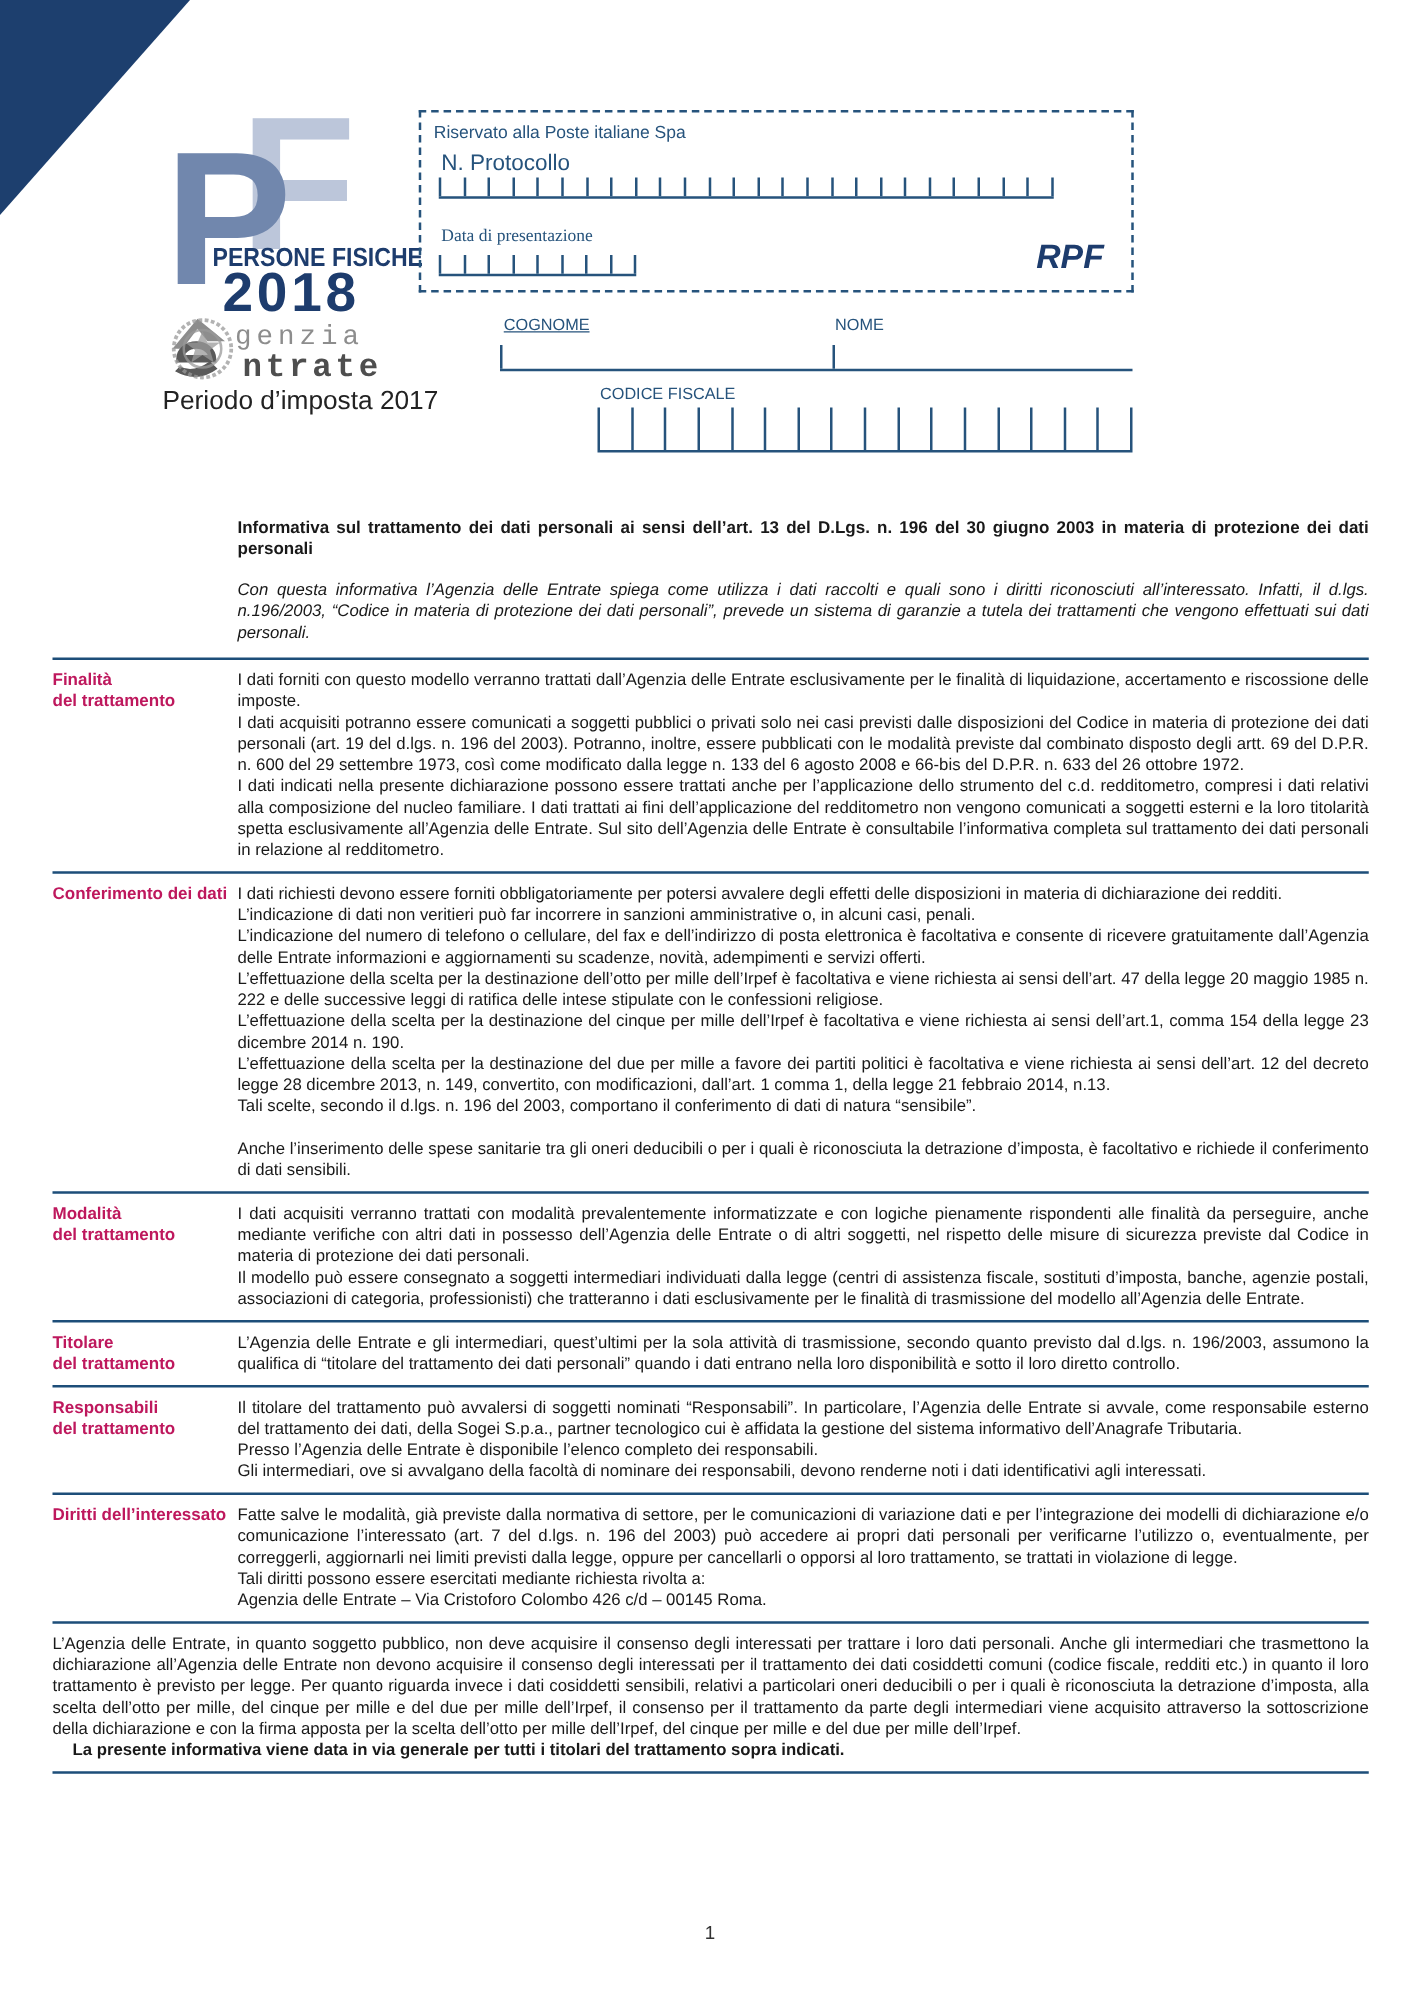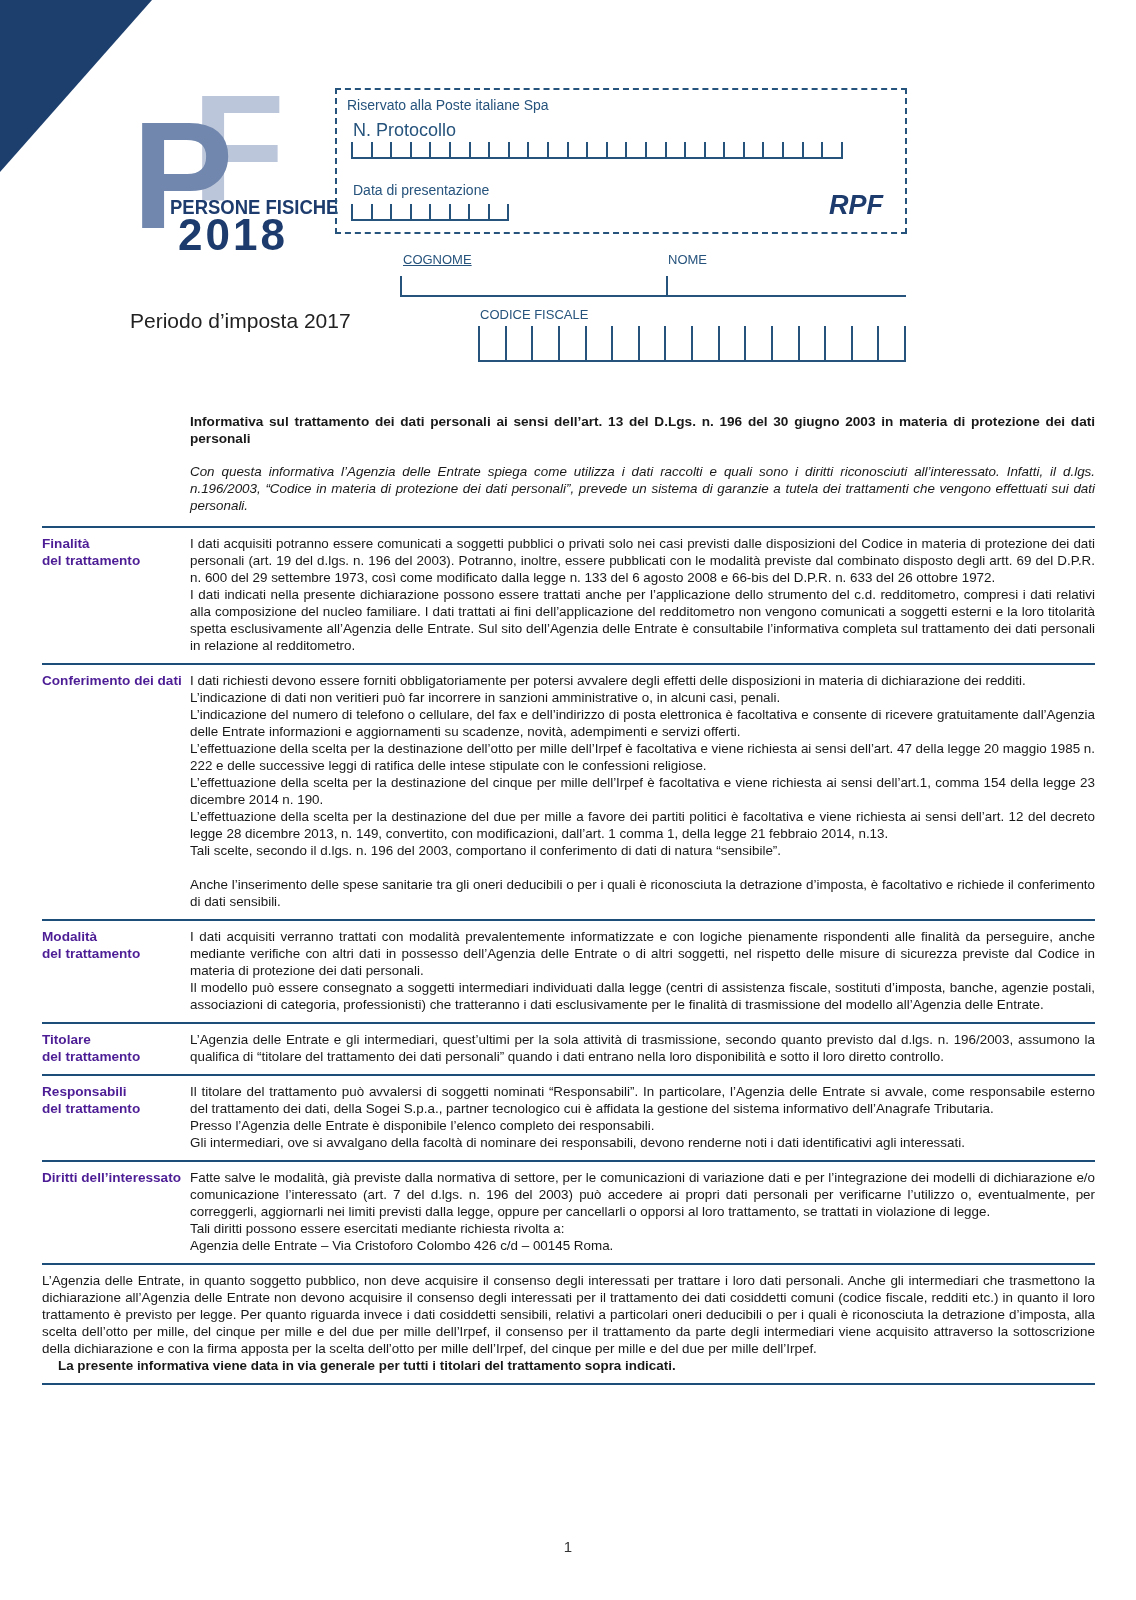--- a/index.html
+++ b/index.html
@@ -55,21 +55,21 @@
   
   .postal-box{
     position:absolute;left:335px;top:88px;
     width:572px;height:146px;
     border:2px dashed #26537c;
     box-sizing:border-box;
     color:#26537c;
   }
   .pb-reserved{position:absolute;left:10px;top:7px;font-size:14px;}
   .pb-protocol-label{position:absolute;left:16px;top:30px;font-size:18px;}
-  .pb-date-label{position:absolute;left:16px;top:92px;font-size:14px;}
+  .pb-date-label{position:absolute;left:16px;top:92px;font-size:14px;font-family:Liberation Serif, serif;}
   .pb-rpf{position:absolute;right:22px;top:100px;font-size:27px;font-weight:bold;color:#1d3c6d;font-style:italic;}
   .comb{display:flex;box-sizing:border-box;border-bottom:2px solid #26537c;}
   .comb .cell{flex:1;box-sizing:border-box;border-left:2px solid #26537c;}
   .comb .cell:last-child{border-right:2px solid #26537c;}
   .comb-protocol{position:absolute;left:14px;top:52px;width:492px;height:17px;}
   .comb-date{position:absolute;left:14px;top:114px;width:158px;height:17px;}
   
   .surname-label{position:absolute;left:403px;top:252px;font-size:13px;color:#26537c;text-decoration:underline;}
   .name-label{position:absolute;left:668px;top:252px;font-size:13px;color:#26537c;}
   .name-line{position:absolute;left:400px;top:276px;width:506px;height:19px;border-bottom:2px solid #26537c;}
@@ -86,21 +86,21 @@
     margin-left:148px;margin-top:16px;margin-bottom:12px;
     font-size:13.4px;line-height:17px;text-align:justify;font-style:italic;
   }
   .sections{border-bottom:2.5px solid #1d4e79;}
   .section-row{
     display:flex;border-top:2.5px solid #1d4e79;
     padding:7px 0 9px 0;
   }
   .section-label{
     width:148px;flex:0 0 148px;
-    font-size:13.6px;font-weight:bold;line-height:17px;color:#4c1d95;
+    font-size:13.6px;font-weight:bold;line-height:17px;color:#be185d;
   }
   .section-body{flex:1;font-size:13.4px;line-height:17px;text-align:justify;}
   .para{margin:0;}
   .para.gap{margin-top:17px;}
   .para.bold{font-weight:bold;padding-left:16px;}
   .page-number{
     position:absolute;left:0;width:100%;top:1538px;
     text-align:center;font-size:15px;color:#333;
   }
 </style>
@@ -109,20 +109,34 @@
 
 <div class="page">
 
   <div class="corner-triangle"></div>
 
   <div class="logo-area">
     <span class="pf-f">F</span>
     <span class="pf-p">P</span>
     <span class="persone-fisiche">PERSONE FISICHE</span>
     <span class="year-2018">2018</span>
+    <div class="agenzia">
+      <svg width="56" height="52" viewBox="0 0 56 52">
+        <polygon points="22,2 44,20 30,20 22,10 10,26 2,26" fill="#8d8d8d"></polygon>
+        <path d="M8 34 a13 11 0 1 1 26 0 l-26 0 z" fill="none" stroke="#5a5a5a" stroke-width="6"></path>
+        <path d="M4 44 q18 10 34 -2 l-6 -6 q-14 10 -24 4 z" fill="#5a5a5a"></path>
+      </svg>
+      <span class="agenzia-line1">genzia</span>
+      <span class="agenzia-line2">ntrate</span>
+      <svg class="emblem" width="52" height="52" viewBox="0 0 52 52">
+        <circle cx="26" cy="26" r="23" fill="none" stroke="#9a9a9a" stroke-width="3" stroke-dasharray="3 2"></circle>
+        <circle cx="26" cy="26" r="15" fill="none" stroke="#9a9a9a" stroke-width="2"></circle>
+        <polygon points="26,12 30,21 40,21 32,27 35,37 26,31 17,37 20,27 12,21 22,21" fill="#9a9a9a"></polygon>
+      </svg>
+    </div>
     <span class="periodo">Periodo d’imposta 2017</span>
   </div>
 
   <div class="postal-box">
     <div class="pb-reserved">Riservato alla Poste italiane Spa</div>
     <div class="pb-protocol-label">N. Protocollo</div>
     <div class="comb comb-protocol">
         <div class="cell"></div>
         <div class="cell"></div>
         <div class="cell"></div>
@@ -192,20 +206,21 @@
   <div class="content">
     <div class="info-title">Informativa sul trattamento dei dati personali ai sensi dell’art. 13 del D.Lgs. n. 196 del 30 giugno 2003 in materia di protezione dei dati personali</div>
     <div class="info-intro">Con questa informativa l’Agenzia delle Entrate spiega come utilizza i dati raccolti e quali sono i diritti riconosciuti all’interessato. Infatti, il d.lgs. n.196/2003, “Codice in materia di protezione dei dati personali”, prevede un sistema di garanzie a tutela dei trattamenti che vengono effettuati sui dati personali.</div>
     <div class="sections">
         <div class="section-row">
           <div class="section-label">
             <div>Finalità</div>
             <div>del trattamento</div>
           </div>
           <div class="section-body">
+            <div class="para">I dati forniti con questo modello verranno trattati dall’Agenzia delle Entrate esclusivamente per le finalità di liquidazione, accertamento e riscossione delle imposte.</div>
             <div class="para">I dati acquisiti potranno essere comunicati a soggetti pubblici o privati solo nei casi previsti dalle disposizioni del Codice in materia di protezione dei dati personali (art. 19 del d.lgs. n. 196 del 2003). Potranno, inoltre, essere pubblicati con le modalità previste dal combinato disposto degli artt. 69 del D.P.R. n. 600 del 29 settembre 1973, così come modificato dalla legge n. 133 del 6 agosto 2008 e 66-bis del D.P.R. n. 633 del 26 ottobre 1972.</div>
             <div class="para">I dati indicati nella presente dichiarazione possono essere trattati anche per l’applicazione dello strumento del c.d. redditometro, compresi i dati relativi alla composizione del nucleo familiare. I dati trattati ai fini dell’applicazione del redditometro non vengono comunicati a soggetti esterni e la loro titolarità spetta esclusivamente all’Agenzia delle Entrate. Sul sito dell’Agenzia delle Entrate è consultabile l’informativa completa sul trattamento dei dati personali in relazione al redditometro.</div>
           </div>
         </div>
         <div class="section-row">
           <div class="section-label">
             <div>Conferimento dei dati</div>
           </div>
           <div class="section-body">
             <div class="para">I dati richiesti devono essere forniti obbligatoriamente per potersi avvalere degli effetti delle disposizioni in materia di dichiarazione dei redditi.</div>

